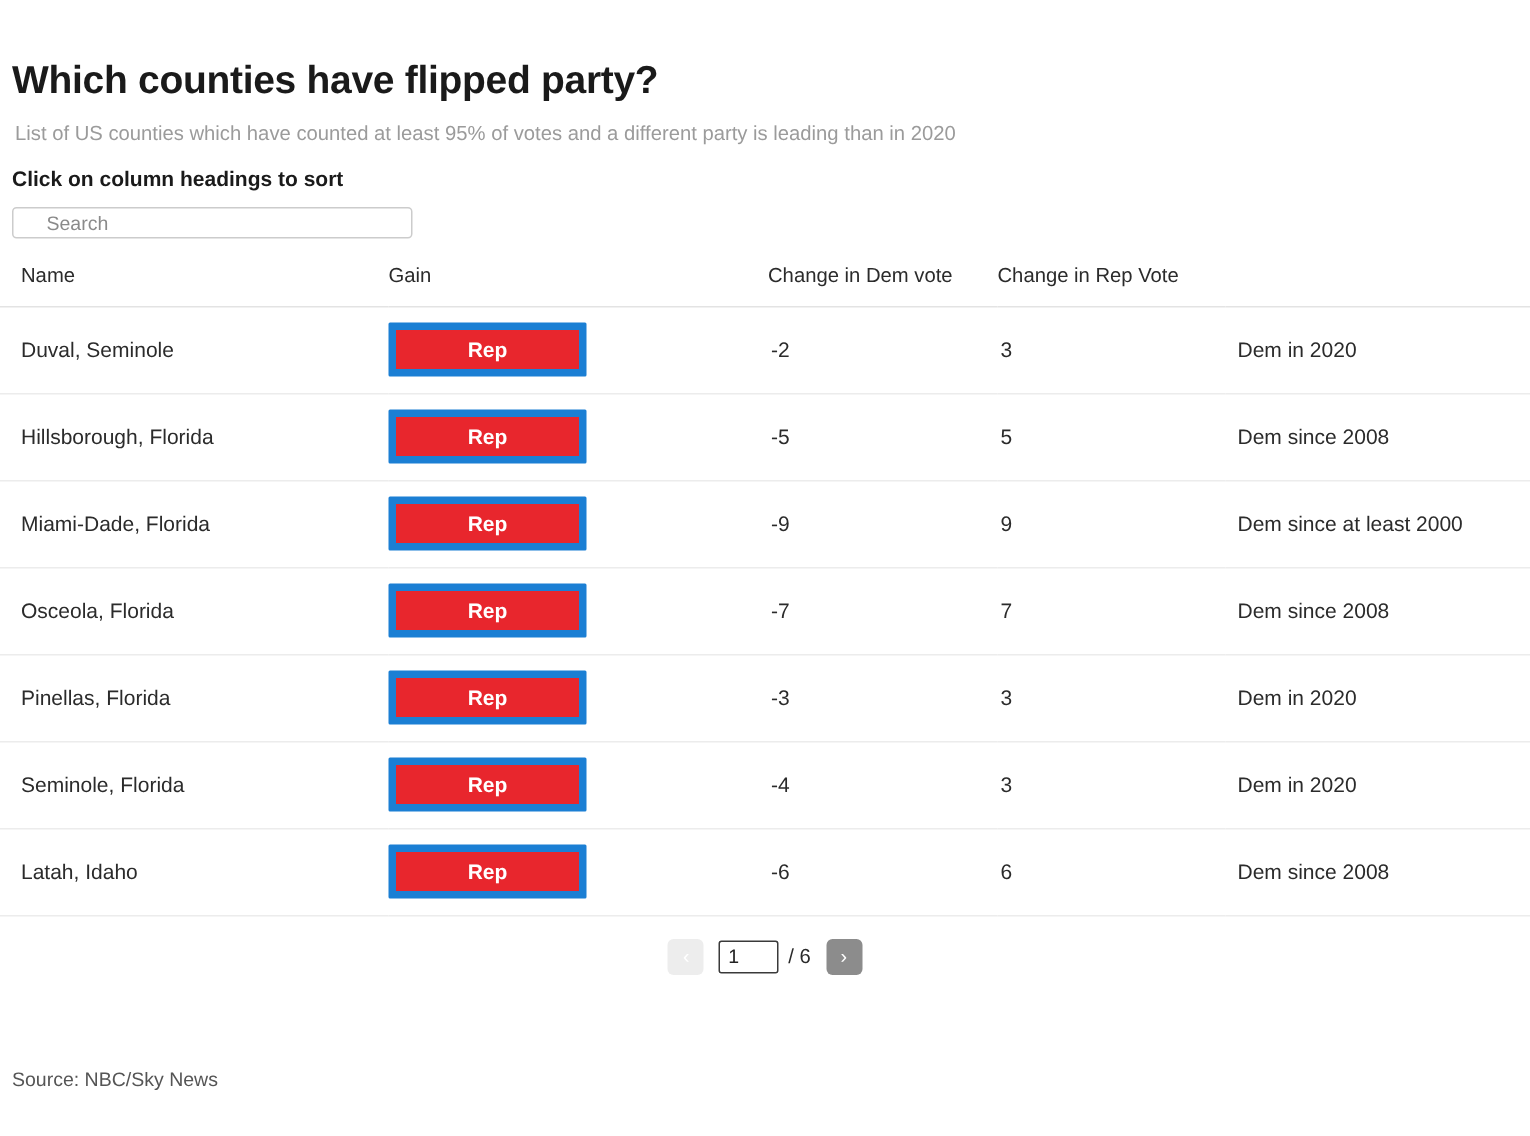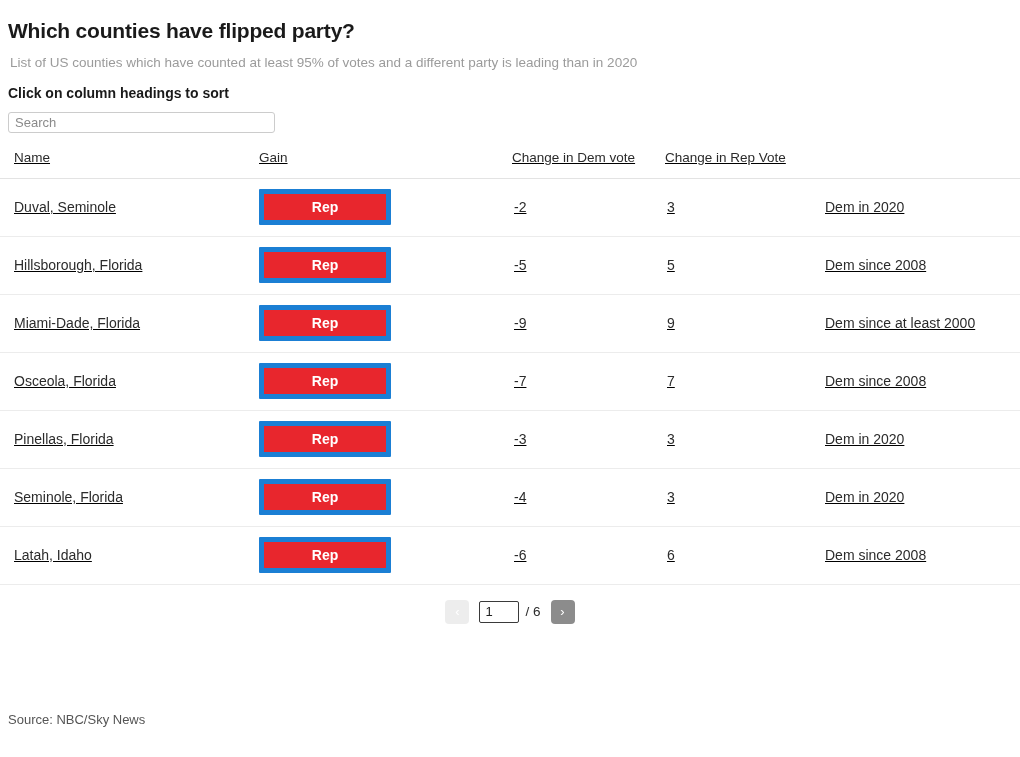--- a/index.html
+++ b/index.html
@@ -20,22 +20,22 @@
     padding: 0;
     overflow: hidden;
   }
 
   
   .header-block {
     padding: 0 8px;
   }
   .page-title {
     margin: 0;
-    padding-top: 18px;
-    font-size: 21px;
+    padding-top: 38px;
+    font-size: 26px;
     font-weight: bold;
     color: #1a1a1a;
     letter-spacing: -0.2px;
     line-height: 1.2;
   }
   .page-subtitle {
     margin: 2px;
     padding-top: 9px;
     font-size: 13.5px;
     color: #9b9b9b;
@@ -53,36 +53,35 @@
 
   
   .search-wrap {
     padding-top: 10px;
   }
   .search-input {
     width: 267px;
     height: 21px;
     border: 1px solid #cccccc;
     border-radius: 3px;
-    padding: 2px 6px;
+    padding: 2px 22px;
     font-size: 13px;
     font-family: "Liberation Sans", sans-serif;
     color: #333333;
     outline: none;
     background: #ffffff;
   }
   .search-input::placeholder {
     color: #8a8a8a;
     opacity: 1;
   }
 
   
   .table-wrap {
     padding-top: 17px;
-    text-decoration: underline;
   }
   table.flip-table {
     width: 1020px;
     border-collapse: collapse;
     table-layout: fixed;
   }
   table.flip-table th {
     text-align: left;
     font-size: 13.5px;
     font-weight: normal;

